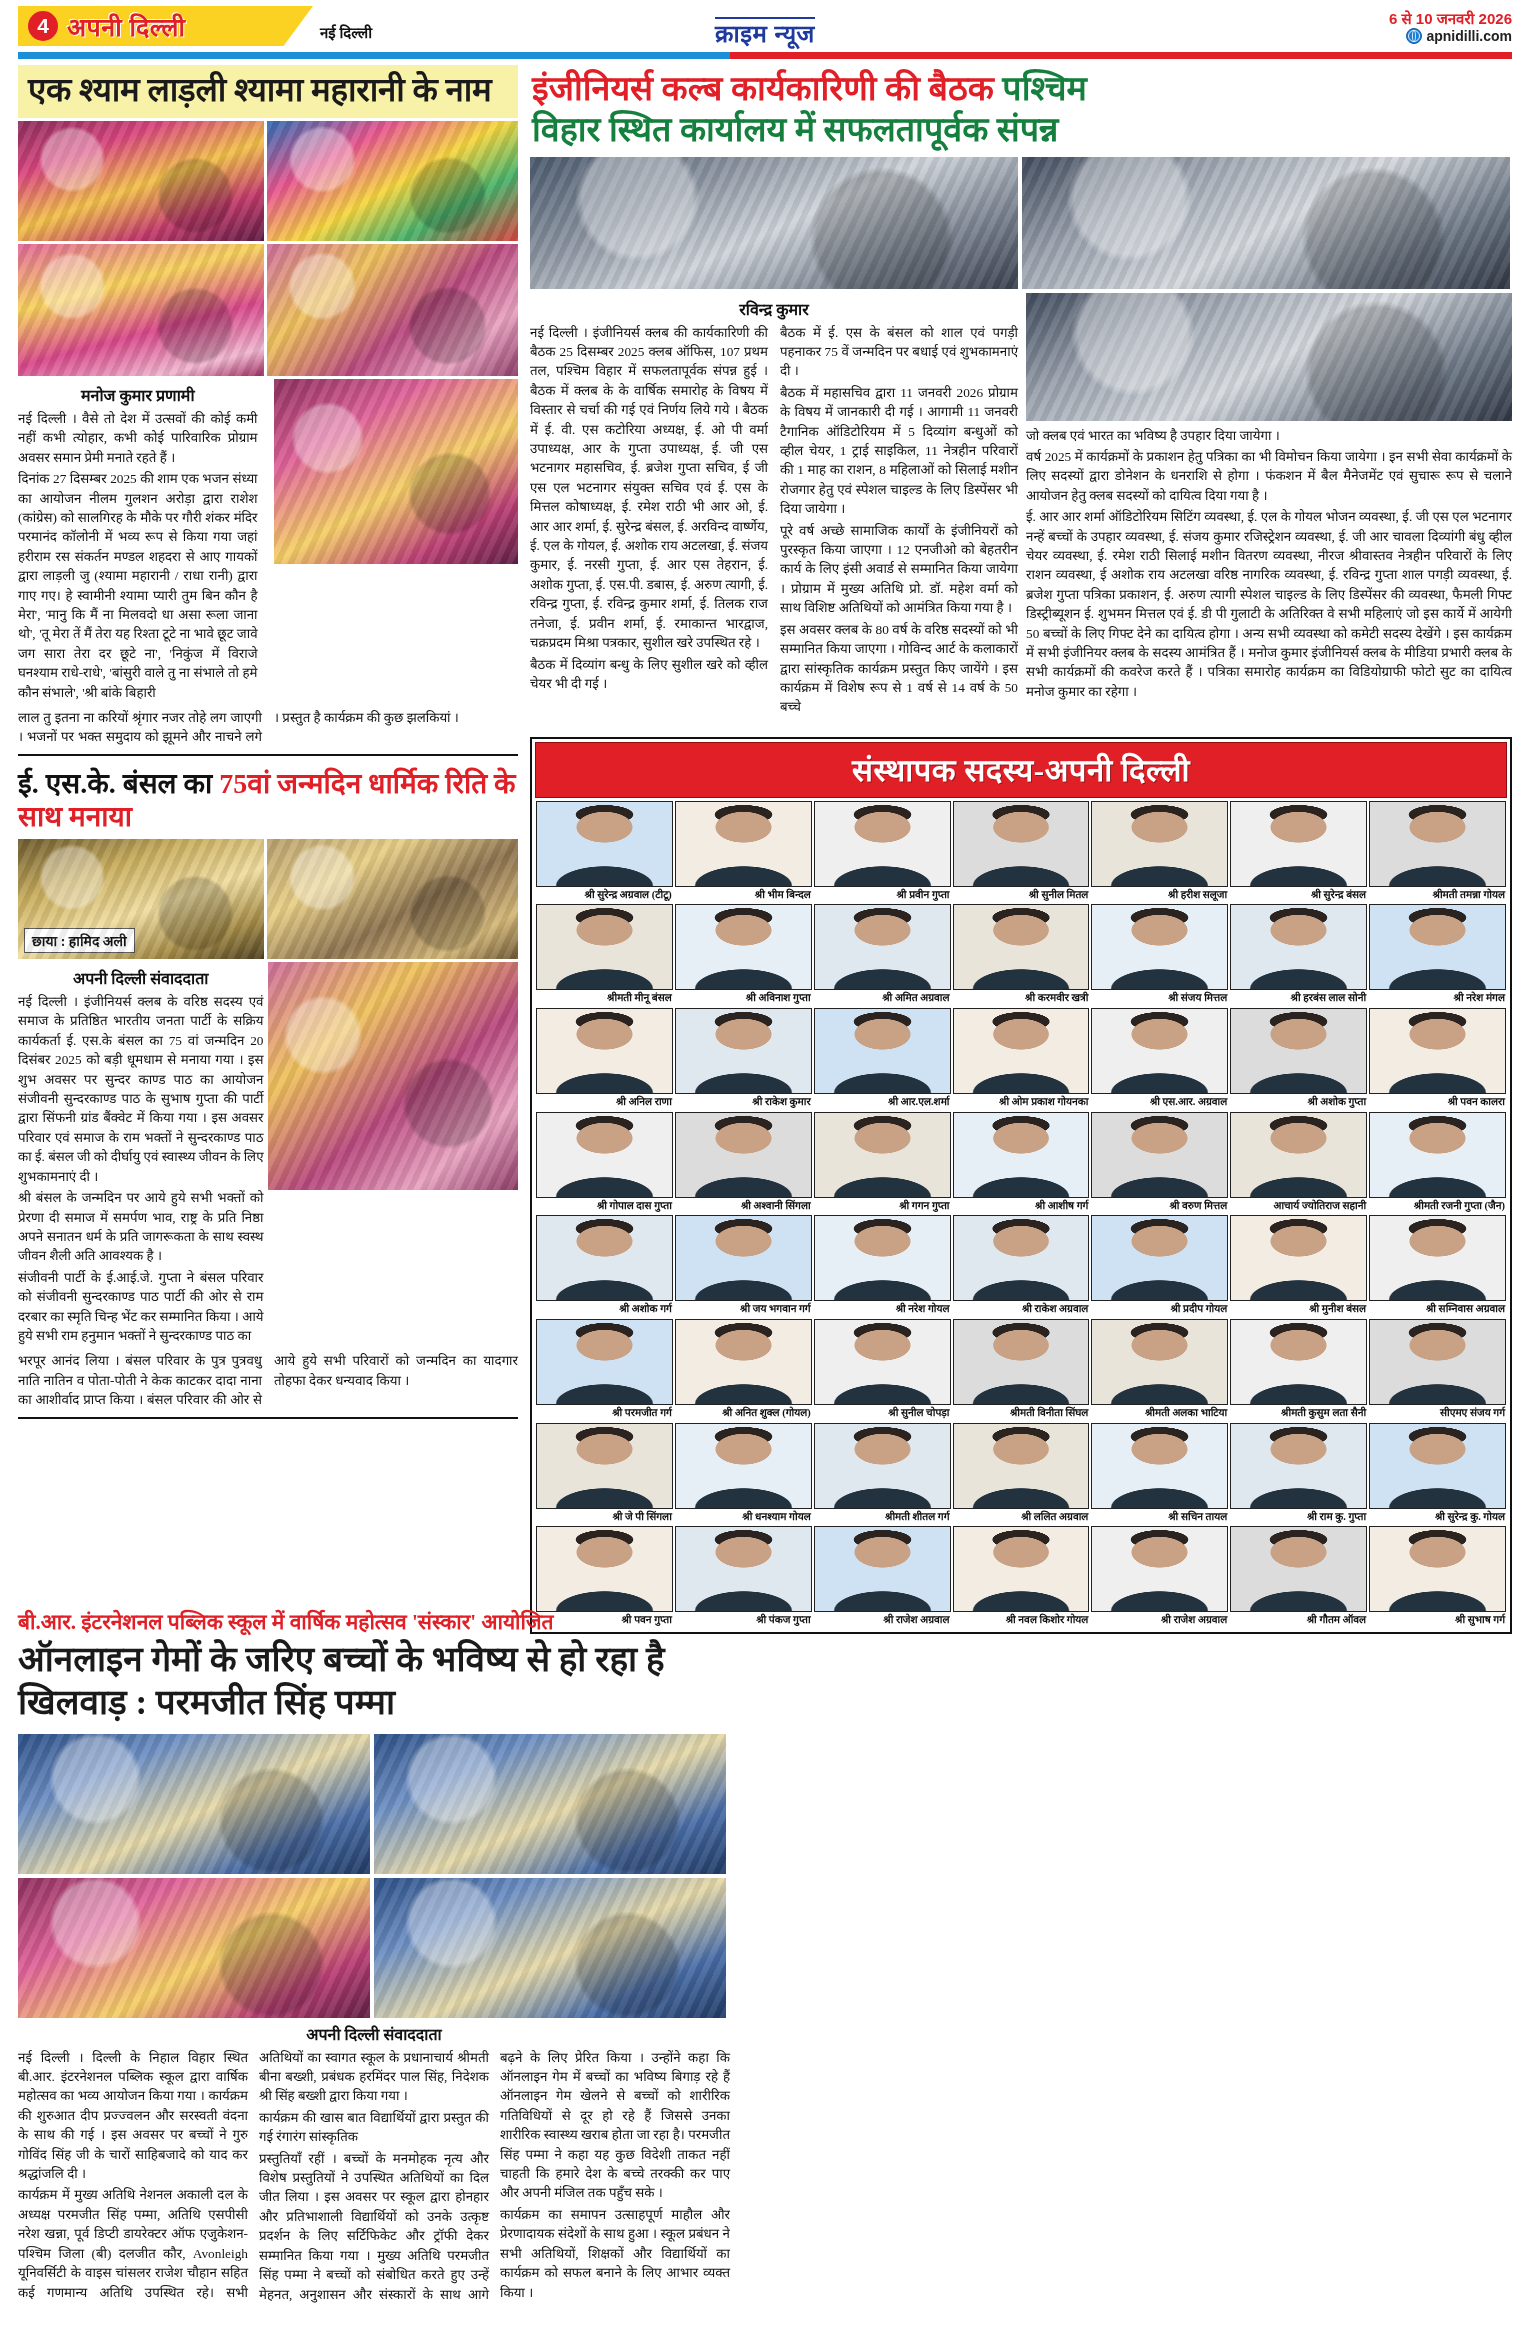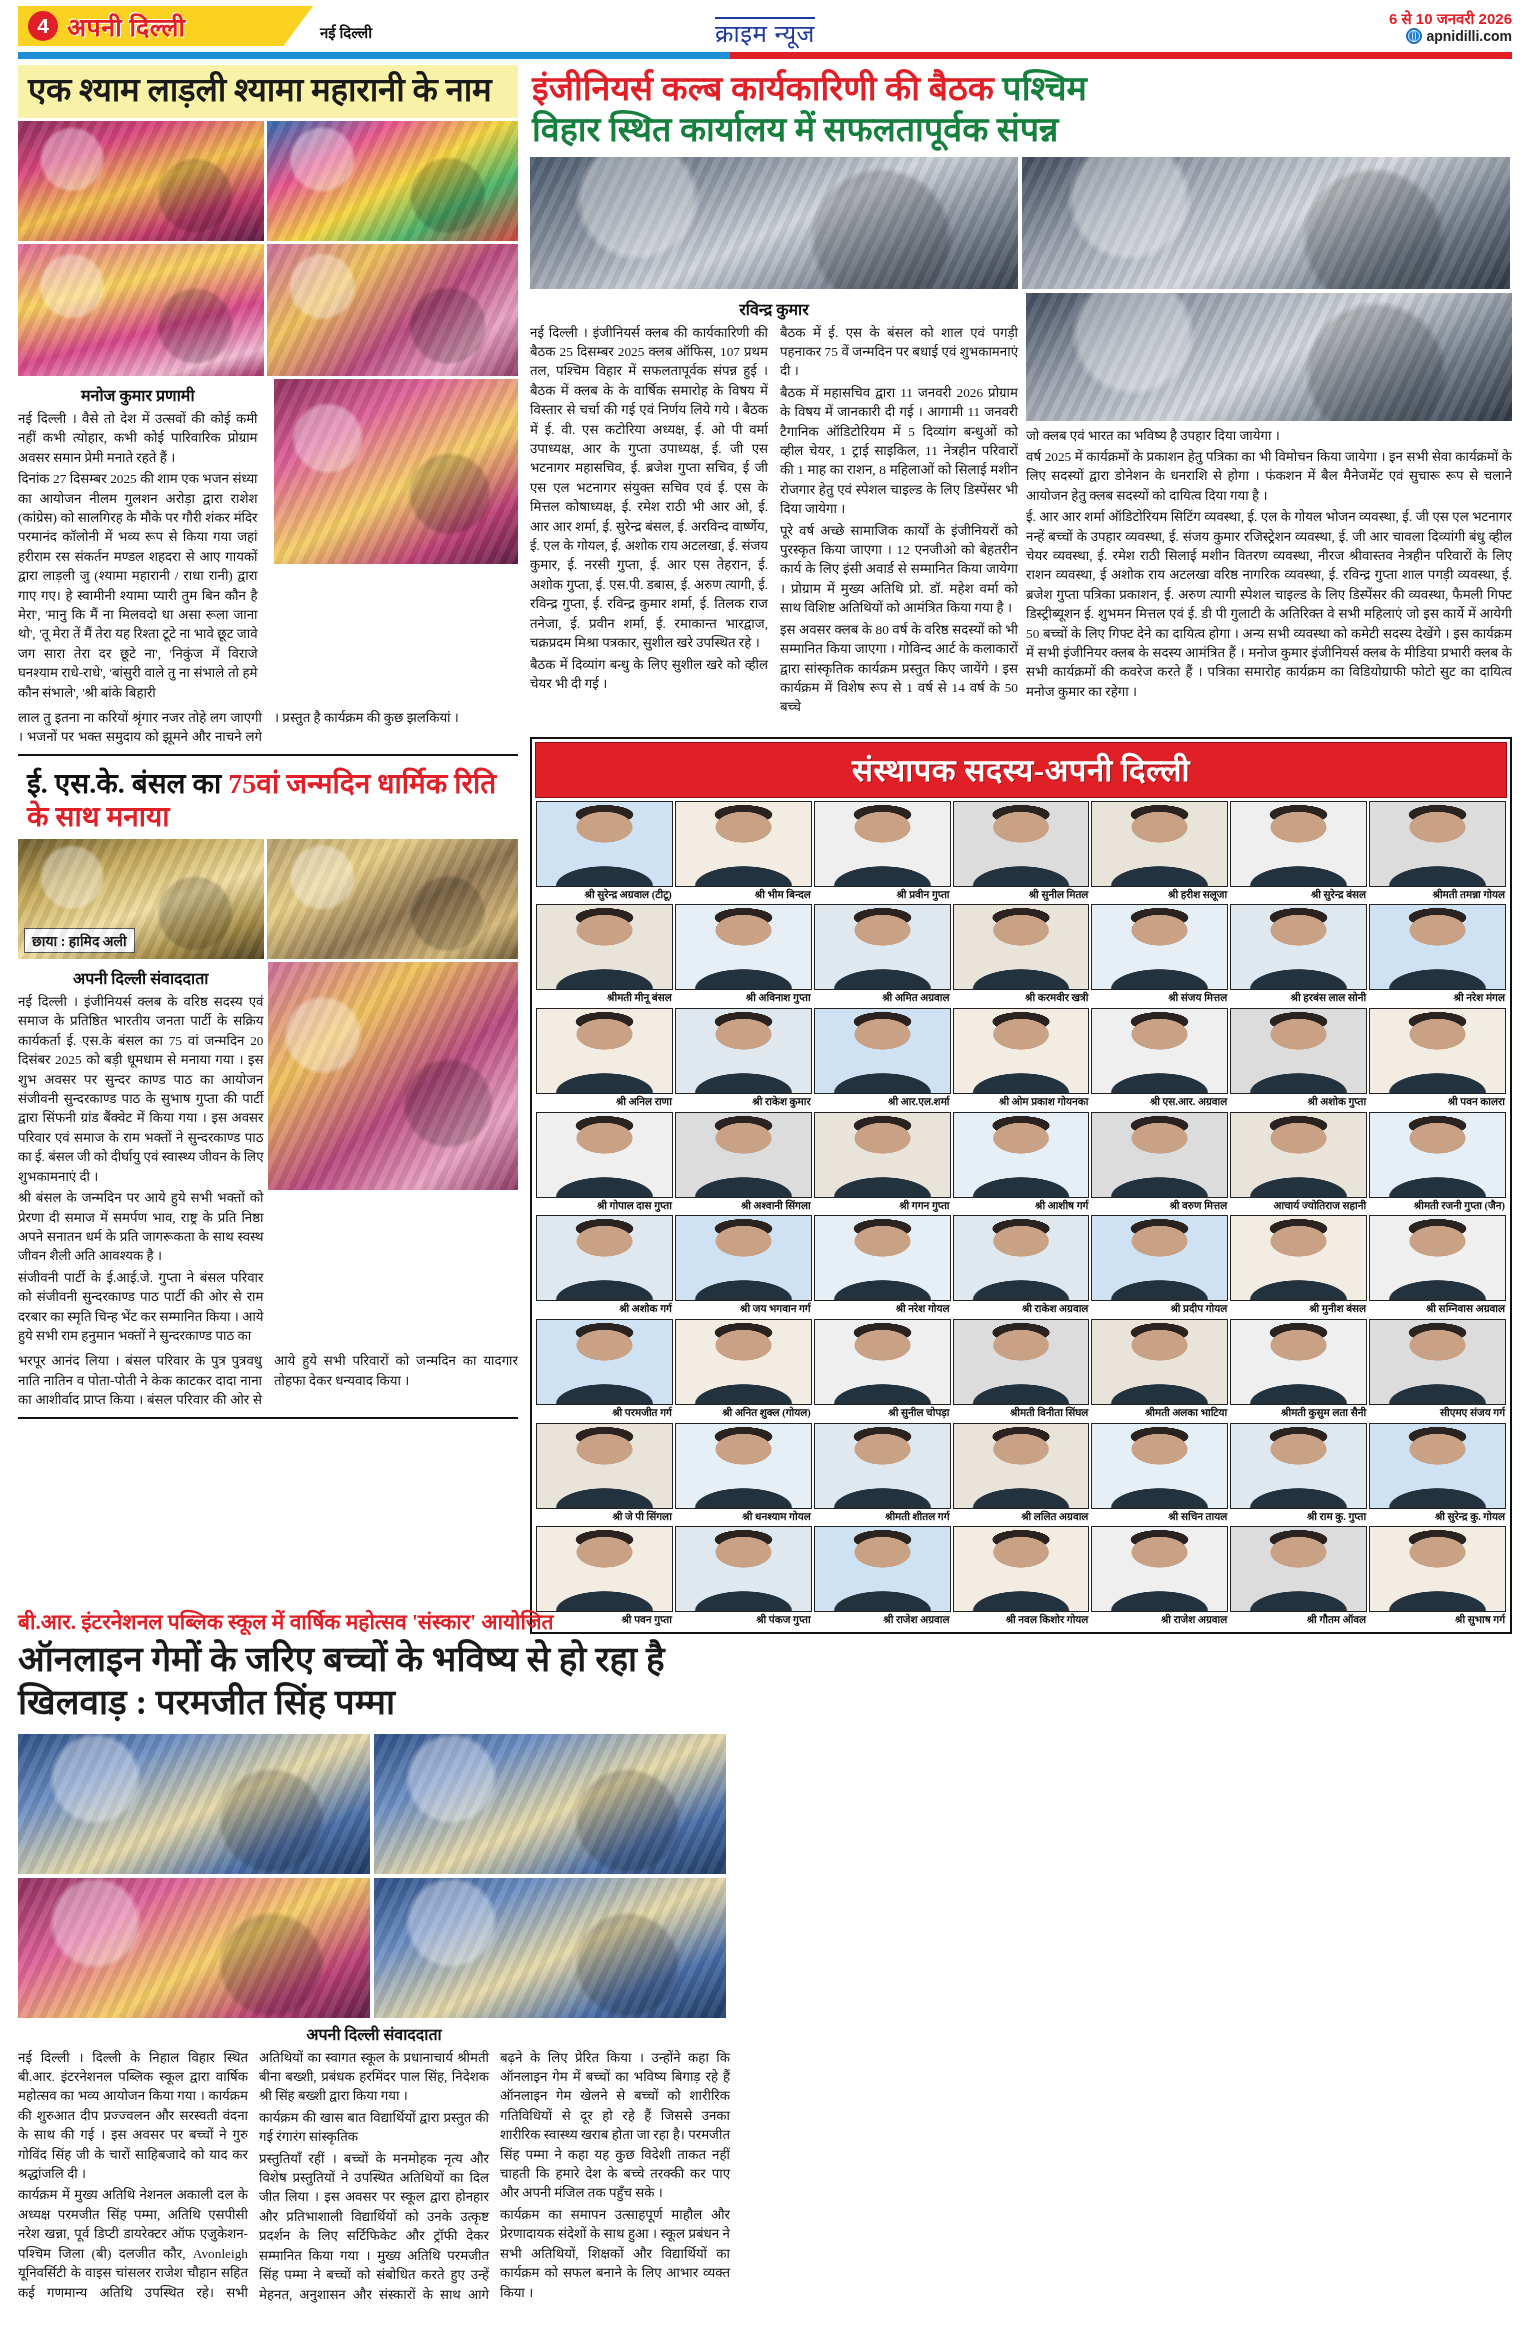--- a/index.html
+++ b/index.html
@@ -36,21 +36,21 @@
     text-shadow: 1px 1px 0 #ffffff, -1px -1px 0 #ffffff;
     font-family: "Liberation Sans", sans-serif;
   }
   .city-label {
     position: absolute; left: 320px; top: 22px;
     font-size: 15px; color: #111; font-weight: bold;
   }
   .crime-news {
     position: absolute; left: 0; right: 0; top: 16px;
     text-align: center;
-    color: #1e3a9e; font-weight: normal; font-size: 24px;
+    color: #1e3a9e; font-weight: bold; font-size: 24px;
     font-family: "Liberation Sans", sans-serif;
     letter-spacing: .5px;
   }
   .crime-news span { border-top: 2px solid #1e3a9e; padding-top: 1px; }
   .date-line {
     position: absolute; right: 18px; top: 8px;
     color: #e01f26; font-weight: bold; font-size: 15px;
     font-family: "Liberation Sans", sans-serif;
   }
   .site-line {
@@ -97,21 +97,20 @@
     font-size: 34px; line-height: 1.2; font-weight: bold;
     font-family: "Liberation Serif", serif;
     padding: 4px 2px 6px 2px;
   }
   .hl-main .red { color: #e01f26; }
   .hl-main .blk { color: #15803d; }
 
   .hl-mixed {
     font-size: 28px; font-weight: bold; line-height: 1.2;
     padding: 6px 0 5px 0;
-    margin-left: 9px;
   }
   .hl-mixed .blk { color: #111; }
   .hl-mixed .red { color: #e01f26; }
 
   .hl-kicker-red {
     color: #e01f26; font-weight: bold; font-size: 21px;
     line-height: 1.25; padding: 5px 0 2px 0;
     font-family: "Liberation Serif", serif;
   }
   .hl-big-black {

